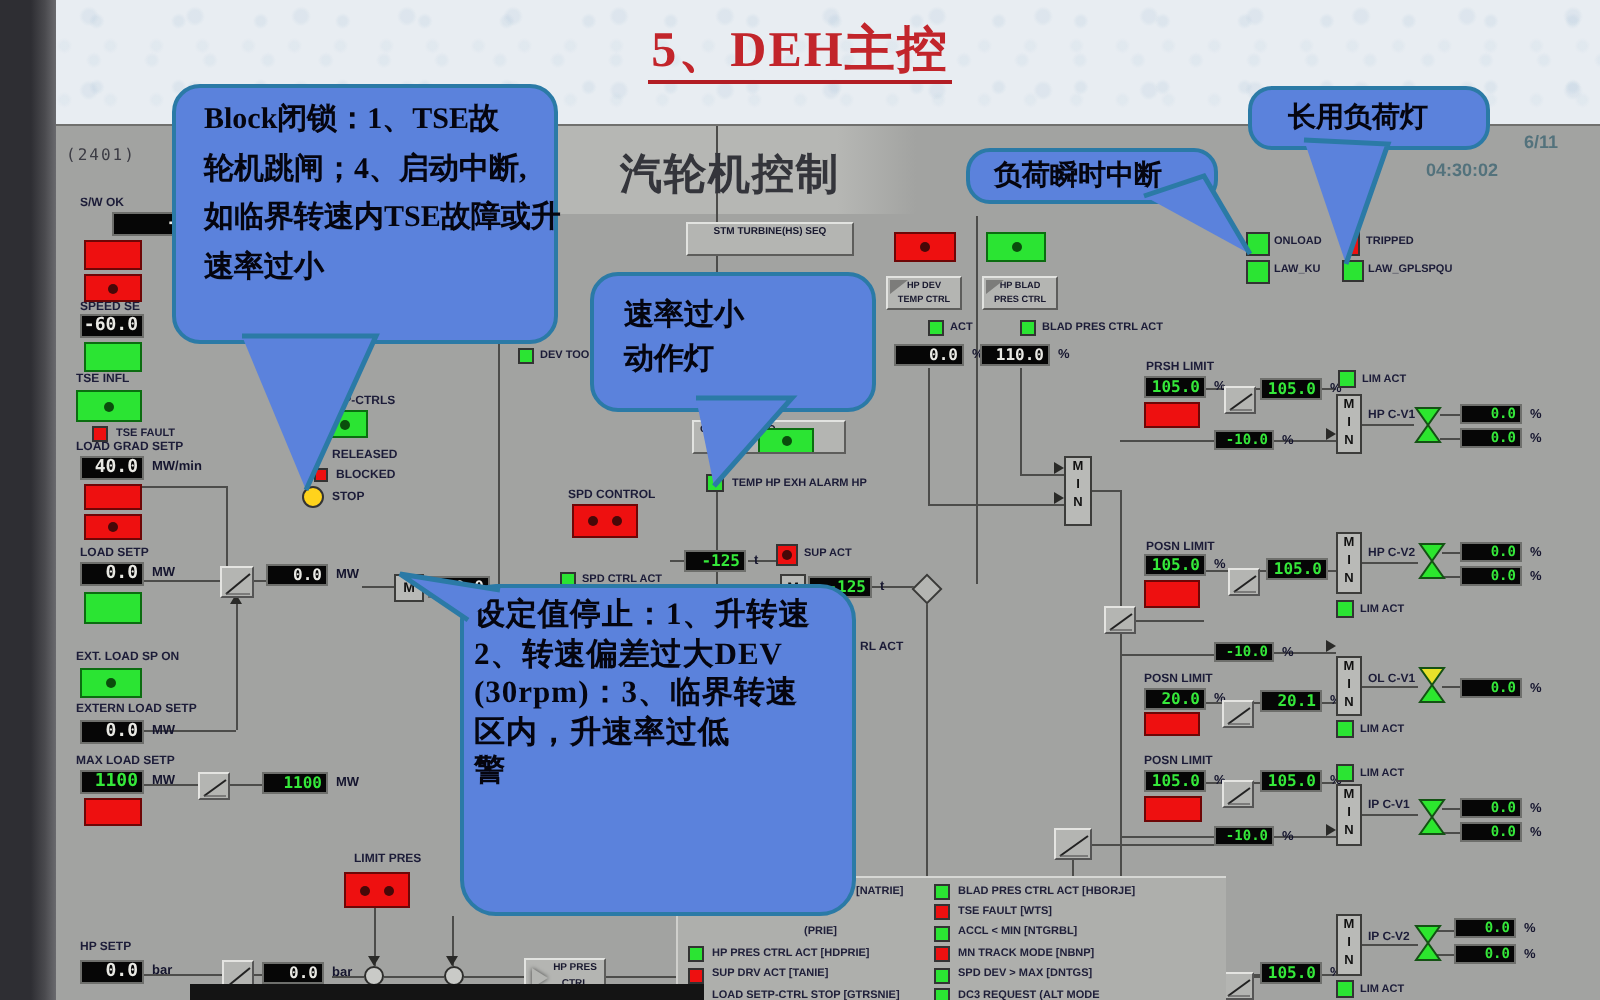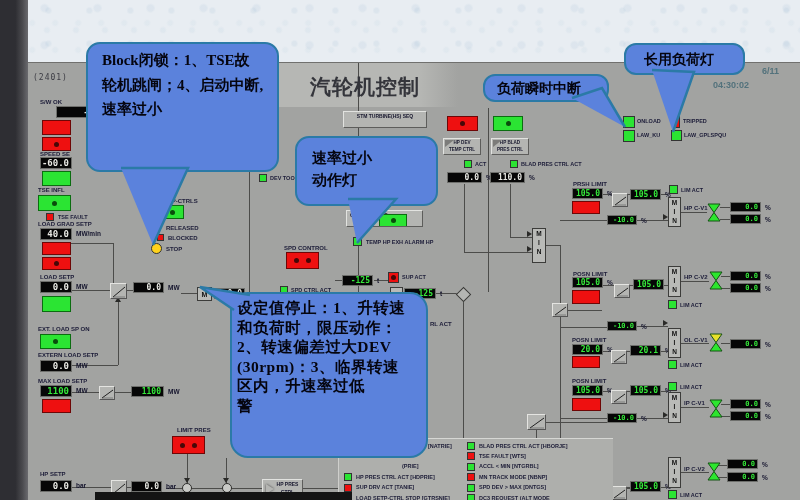--- a/index.html
+++ b/index.html
@@ -58,20 +58,21 @@
   .valve{position:absolute;}
 </style>
 </head>
 <body>
 
 <div id="stage">
   <div id="left-strip" class="abs"></div>
   <div id="panel" class="abs">
     <div id="panel-band" class="abs"></div>
   </div>
+  <div id="page-title"><span>5、DEH主控</span></div>
   <div id="screen-tag">(2401)</div>
   <div id="screen-title">汽轮机控制</div>
   <div id="dt-date">6/11</div>
   <div id="dt-time">04:30:02</div>
   <div id="bottom-bar" class="abs" style="left:95px;top:492px;width:257px;height:8px;background:#141414;z-index:30;"></div>
   <div id="hmi-root">
       <div class="ln" style="left: 71px; top: 243px; width: 42px; height: 1px; position: absolute;"></div>
       <div class="ln" style="left: 113px; top: 243px; width: 1px; height: 40px; position: absolute;"></div>
       <div class="ln" style="left: 71px; top: 290px; width: 39px; height: 1px; position: absolute;"></div>
       <div class="ln" style="left: 127px; top: 290px; width: 6px; height: 1px; position: absolute;"></div>
@@ -544,25 +545,25 @@
       <div class="legend-txt" style="left: 479px; top: 474.7px; position: absolute;">MN TRACK MODE [NBNP]</div>
       <div class="mini" style="left: 467px; top: 483.6px; width: 8px; height: 8px; position: absolute; background: rgb(43, 228, 51);"></div>
       <div class="legend-txt" style="left: 479px; top: 485.1px; position: absolute;">SPD DEV &gt; MAX [DNTGS]</div>
       <div class="mini" style="left: 467px; top: 494px; width: 8px; height: 8px; position: absolute; background: rgb(43, 228, 51);"></div>
       <div class="legend-txt" style="left: 479px; top: 495.5px; position: absolute;">DC3 REQUEST (ALT MODE</div>
     </div>
   <div id="callout-root">
       <div class="bubble" style="left: 86px; top: 42px; width: 193px; height: 130px; border-radius: 14px; font-size: 15px; padding: 4px 4px 4px 14px; line-height: 24.5px;">
         <div>Block闭锁：1、TSE故</div>
         <div>轮机跳闸；4、启动中断,</div>
+        <div>如临界转速内TSE故障或升</div>
         <div>速率过小</div>
       </div>
       <div class="bubble" style="left: 230px; top: 292px; width: 198px; height: 166px; border-radius: 18px; font-size: 15.5px; padding: 4px 4px 4px 5px; line-height: 19.5px; letter-spacing: 0.5px;">
         <div>设定值停止：1、升转速</div>
-        <div>和负荷时，限压动作：</div>
         <div>2、转速偏差过大DEV</div>
         <div>(30rpm)：3、临界转速</div>
         <div>区内，升速率过低</div>
         <div>警</div>
       </div>
       <div class="bubble" style="left: 295px; top: 136px; width: 143px; height: 70px; border-radius: 14px; font-size: 15px; padding: 9px 4px 9px 15px; line-height: 22px;">
         <div>速率过小</div>
         <div>动作灯</div>
       </div>
       <div class="bubble" style="left: 483px; top: 74px; width: 126px; height: 28px; border-radius: 12px; font-size: 14px; padding: 6px 4px 6px 12px; line-height: 14px;">

